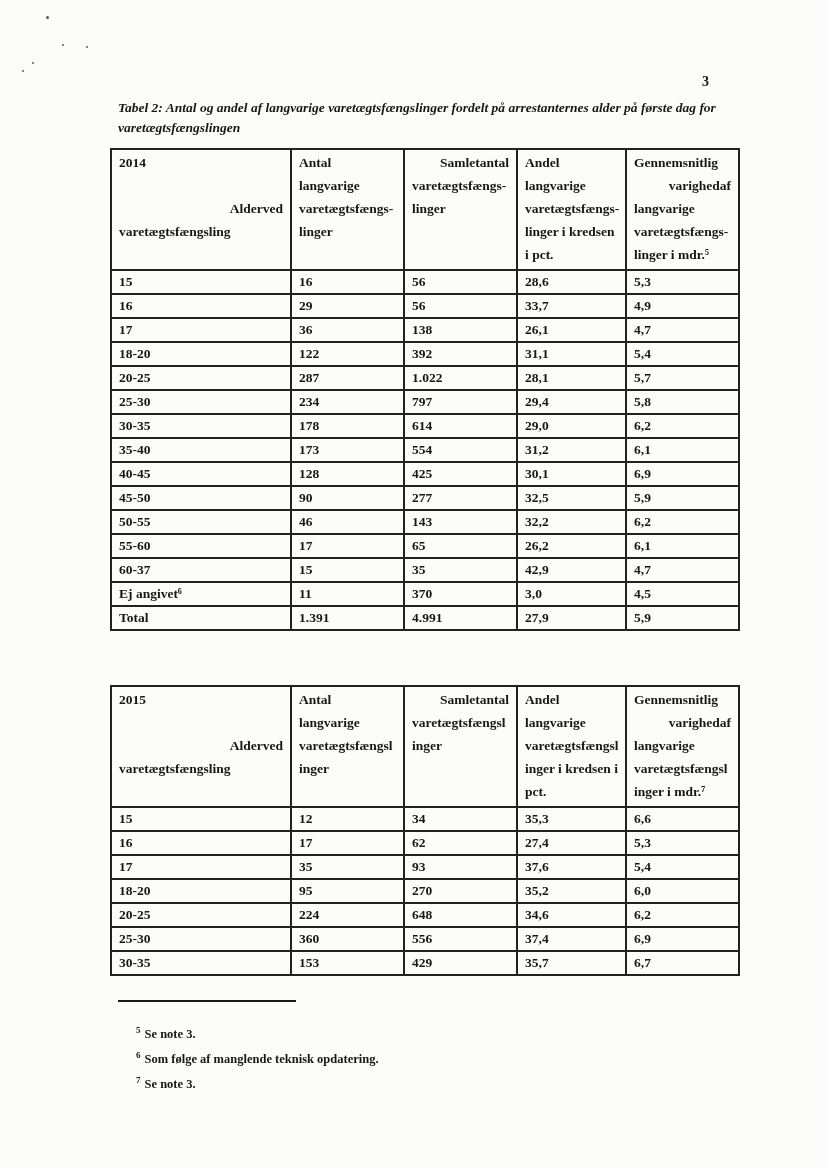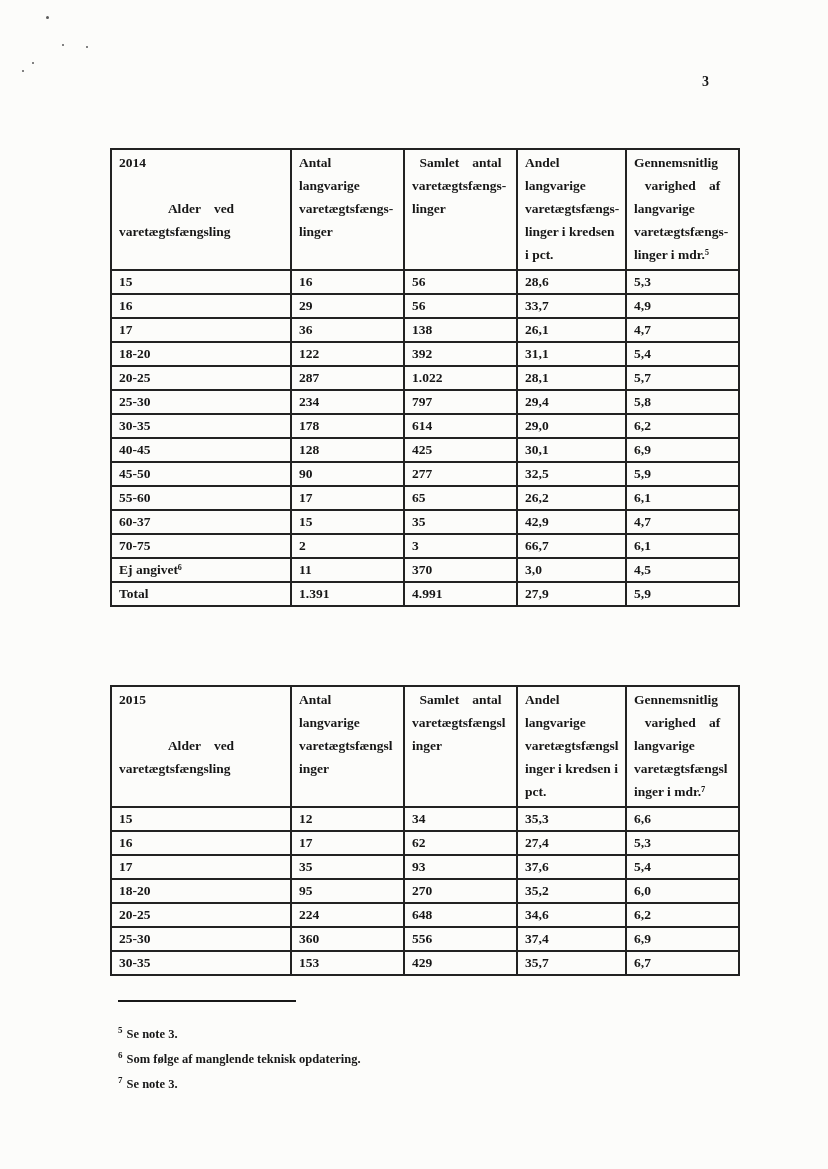--- a/index.html
+++ b/index.html
@@ -19,40 +19,41 @@
   .t2 { top:685px; }
   table { border-collapse:collapse; table-layout:fixed; width:628px; font-weight:700; }
   col.c1 { width:180px; } col.c2 { width:113px; } col.c3 { width:113px; }
   col.c4 { width:109px; } col.c5 { width:113px; }
   th, td {
     border:2px solid #222; padding:1px 7px; vertical-align:top;
     text-align:left; font-size:13.5px; font-weight:700; overflow:hidden;
   }
   thead th { height:117px; }
   .th-line { line-height:23px; height:23px; white-space:nowrap; }
-  .spread { display:flex; justify-content:center;gap:13px; }
+  .spread { display:flex; justify-content:flex-end; }
   td { height:19px; line-height:20px; white-space:nowrap; }
   .fn-rule { position:absolute; top:1000px; left:118px; width:178px; border-top:2px solid #181818; }
-  .footnotes { position:absolute; top:1018px; left:118px; font-size:12.5px; font-weight:700; }
+  .footnotes { position:absolute; top:1018px; left:136px; font-size:12.5px; font-weight:700; }
   .fn { height:25px; line-height:25px; }
   .fn sup { font-size:9px; margin-right:4px; }
 </style>
 </head>
 <body>
 
 <div class="page">
 
   <span class="speck" style="top:16px;left:46px;width:3px;height:3px;"></span>
   <span class="speck" style="top:44px;left:62px;width:2px;height:2px;"></span>
   <span class="speck" style="top:46px;left:86px;width:2px;height:2px;"></span>
   <span class="speck" style="top:62px;left:32px;width:2px;height:2px;"></span>
   <span class="speck" style="top:70px;left:22px;width:2px;height:2px;"></span>
 
   <div class="page-number">3</div>
 
+  <div class="caption">Tabel 2: Antal og andel af langvarige varetægtsfængslinger fordelt på arrestanternes alder på første dag for varetægtsfængslingen</div>
 
   <div class="table-wrap t1">
     <table>
       <colgroup>
           <col class="c1">
           <col class="c2">
           <col class="c3">
           <col class="c4">
           <col class="c5">
         </colgroup>
@@ -144,53 +145,60 @@
             <td>5,8</td>
           </tr>
           <tr>
             <td>30-35</td>
             <td>178</td>
             <td>614</td>
             <td>29,0</td>
             <td>6,2</td>
           </tr>
           <tr>
+            <td>35-40</td>
+            <td>173</td>
+            <td>554</td>
+            <td>31,2</td>
+            <td>6,1</td>
+          </tr>
+          <tr>
             <td>40-45</td>
             <td>128</td>
             <td>425</td>
             <td>30,1</td>
             <td>6,9</td>
           </tr>
           <tr>
             <td>45-50</td>
             <td>90</td>
             <td>277</td>
             <td>32,5</td>
             <td>5,9</td>
           </tr>
           <tr>
+            <td>50-55</td>
+            <td>46</td>
+            <td>143</td>
+            <td>32,2</td>
+            <td>6,2</td>
+          </tr>
+          <tr>
             <td>55-60</td>
             <td>17</td>
             <td>65</td>
             <td>26,2</td>
             <td>6,1</td>
           </tr>
           <tr>
             <td>60-37</td>
             <td>15</td>
             <td>35</td>
             <td>42,9</td>
             <td>4,7</td>
-          </tr>
-          <tr>
-            <td>70-75</td>
-            <td>2</td>
-            <td>3</td>
-            <td>66,7</td>
-            <td>6,1</td>
           </tr>
           <tr>
             <td>Ej angivet⁶</td>
             <td>11</td>
             <td>370</td>
             <td>3,0</td>
             <td>4,5</td>
           </tr>
         </tbody>
       <tbody>

